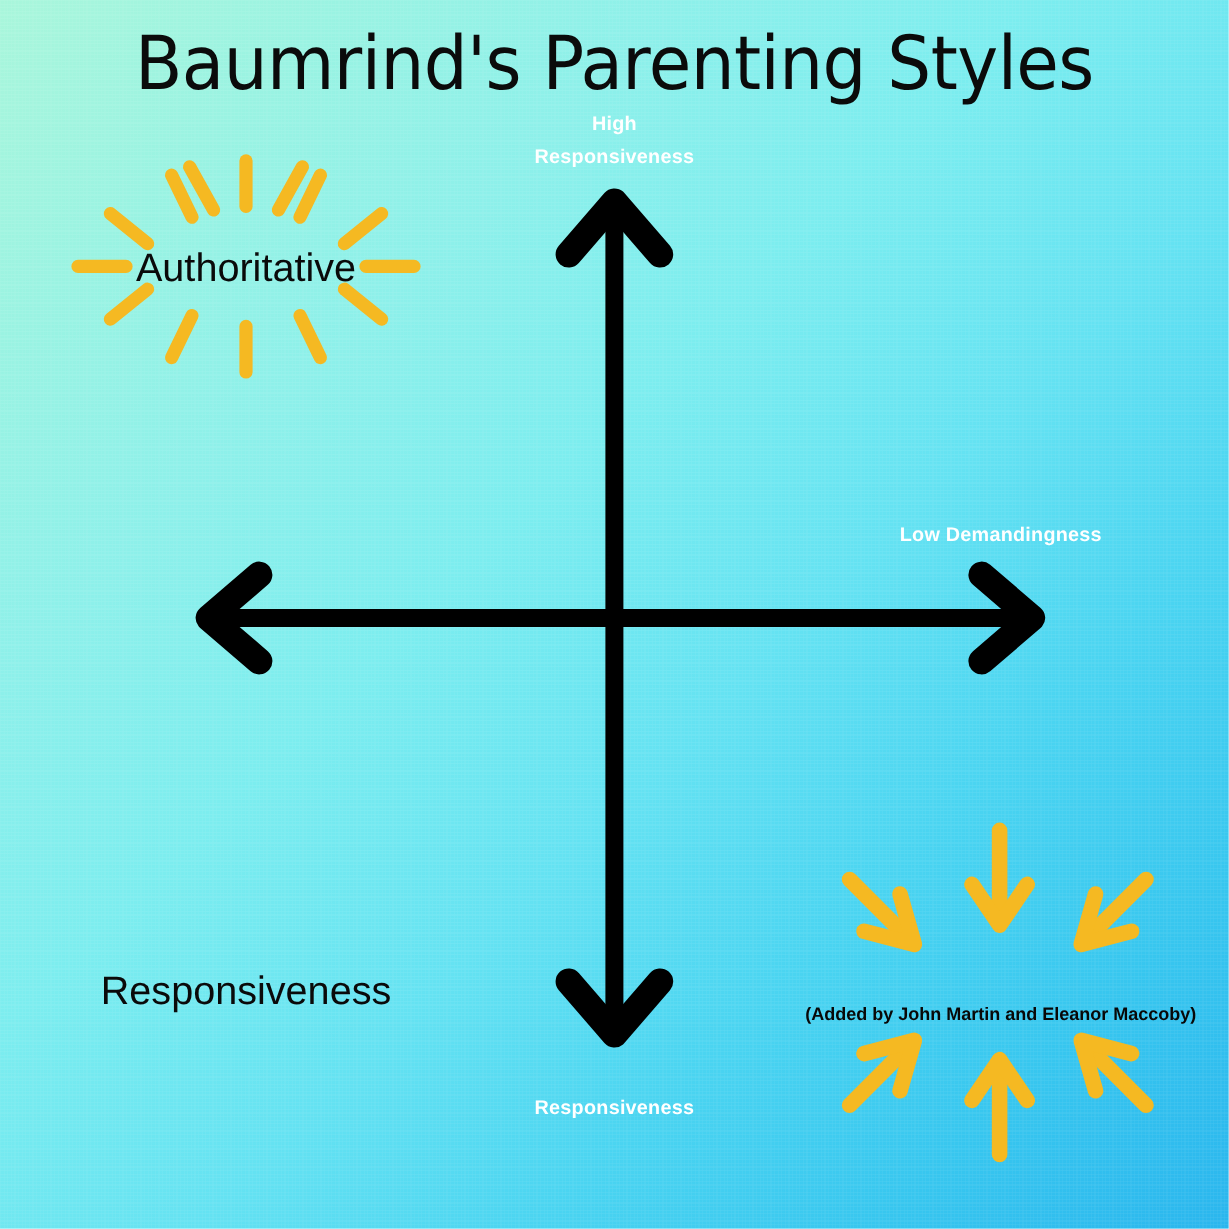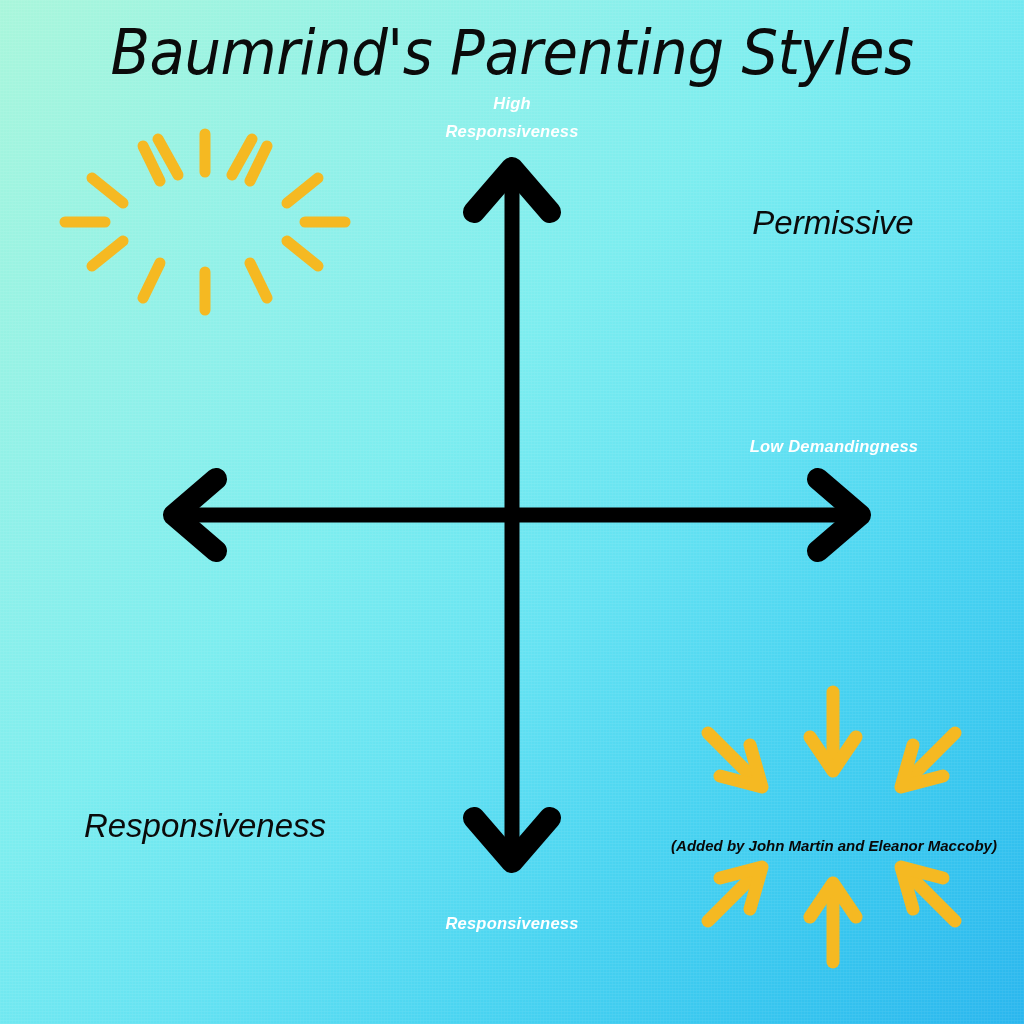--- a/index.html
+++ b/index.html
@@ -16,21 +16,20 @@
     background:
       linear-gradient(135deg,
         #a9f6db 0%,
         #9af3e2 14%,
         #8df0ea 28%,
         #7cedef 42%,
         #64e2f2 58%,
         #4ad4f1 72%,
         #37c6ef 86%,
         #2ab6ee 100%);
-    font-style: italic;
   }
   
   #texture {
     position: absolute;
     inset: 0;
     pointer-events: none;
     opacity: .10;
     background-image:
       repeating-linear-gradient(0deg, rgba(255,255,255,.55) 0 1px, rgba(0,0,0,0) 1px 3px),
       repeating-linear-gradient(90deg, rgba(255,255,255,.45) 0 1px, rgba(0,0,0,0) 1px 3px);
@@ -188,21 +187,21 @@
     <div>Responsiveness</div>
   </div>
 
   <div class="axis-label" id="label-low-resp">
     <div>Responsiveness</div>
   </div>
 
 
   <div class="axis-label" id="label-low-dem">Low Demandingness</div>
 
-
-  <div class="quadrant-label" id="label-permissive">Permissive</div>
+  <div class="quadrant-label" id="label-authoritative">Authoritative</div>
+
 
   <div class="quadrant-label" id="label-authoritarian">Responsiveness</div>
 
 
   <div id="label-neglectful-credit">(Added by John Martin and Eleanor Maccoby)</div>
 
 </div>
 
 </body></html>

